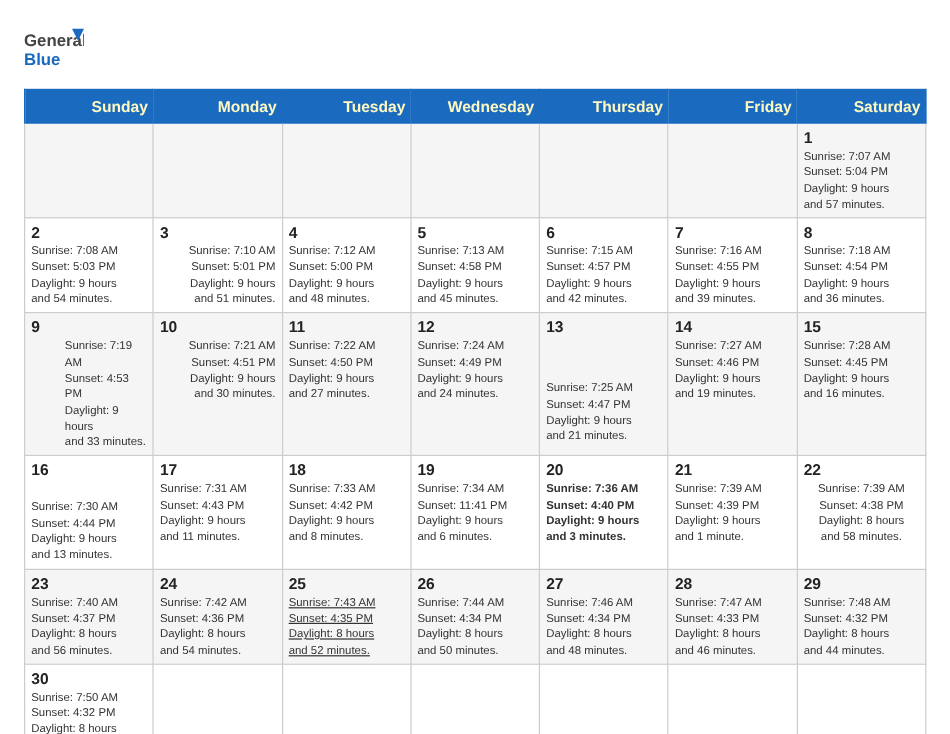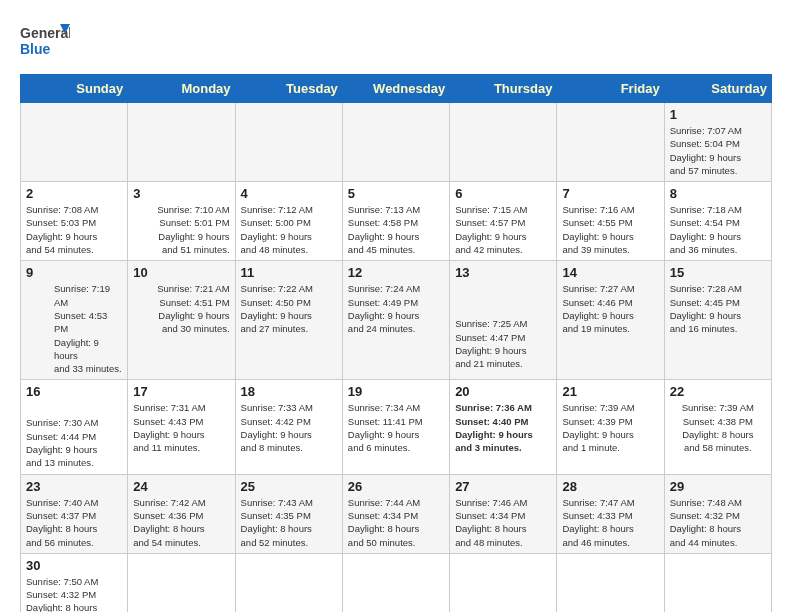--- a/index.html
+++ b/index.html
@@ -289,21 +289,21 @@
         </td>
         <td>
           <span class="day-number">24</span>
           <div class="day-info" style="white-space: pre-line;">Sunrise: 7:42 AM
 Sunset: 4:36 PM
 Daylight: 8 hours
 and 54 minutes.</div>
         </td>
         <td>
           <span class="day-number">25</span>
-          <div class="day-info" style="white-space: pre-line;">Sunrise: 7:43 AM
+          <div class="day-info" style="white-space: pre-line; text-decoration: underline;">Sunrise: 7:43 AM
 Sunset: 4:35 PM
 Daylight: 8 hours
 and 52 minutes.</div>
         </td>
         <td>
           <span class="day-number">26</span>
           <div class="day-info" style="white-space: pre-line;">Sunrise: 7:44 AM
 Sunset: 4:34 PM
 Daylight: 8 hours
 and 50 minutes.</div>

